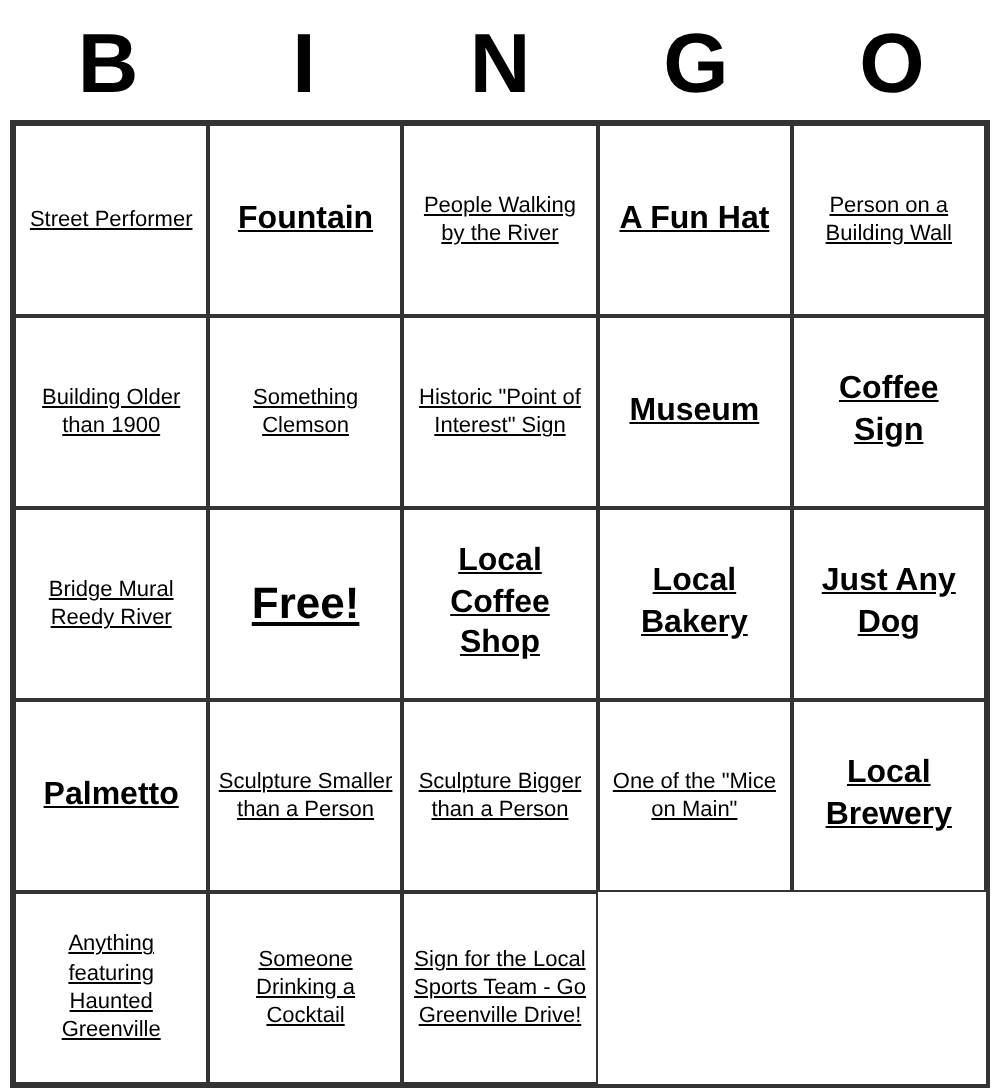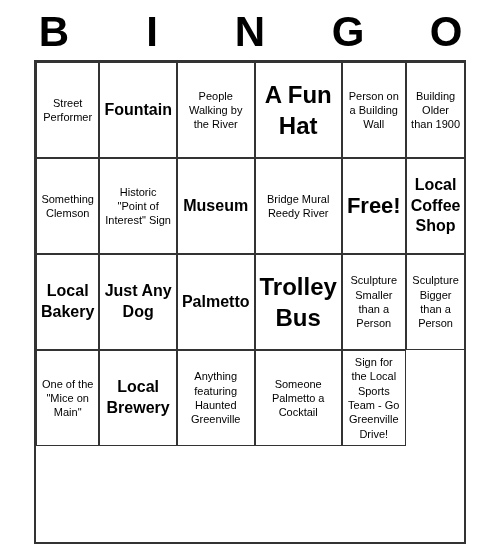--- a/index.html
+++ b/index.html
@@ -25,39 +25,40 @@
     }
     .bingo-letter {
       width: 88px;
       text-align: center;
       font-size: 42px;
       font-weight: bold;
       font-family: Arial, sans-serif;
     }
     .bingo-grid {
       display: grid;
-      grid-template-columns: repeat(6, 1fr);
+      grid-template-columns: repeat(5, 1fr);
       grid-template-rows: repeat(5, 1fr);
-      width: 432px;
+      width: 490px;
       height: 488px;
       border: 2px solid #333;
+      text-decoration: underline;
     }
     .bingo-cell {
       border: 1px solid #333;
       display: flex;
       align-items: center;
       justify-content: center;
       text-align: center;
       padding: 4px;
       font-size: 11px;
       line-height: 1.3;
       font-family: Arial, sans-serif;
     }
     .bingo-cell.large-text {
-      font-size: 24px;
+      font-size: 16px;
       font-weight: bold;
       text-align: center;
     }
     .bingo-cell.medium-text {
       font-size: 16px;
       font-weight: bold;
       text-align: center;
     }
     .bingo-cell.free {
       font-size: 22px;
@@ -78,27 +79,27 @@
 <div class="bingo-grid">
 <div class="bingo-cell">Street Performer</div>
     <div class="bingo-cell medium-text">Fountain</div>
     <div class="bingo-cell">People Walking by the River</div>
     <div class="bingo-cell large-text">A Fun Hat</div>
     <div class="bingo-cell">Person on a Building Wall</div>
     <div class="bingo-cell">Building Older than 1900</div>
     <div class="bingo-cell">Something Clemson</div>
     <div class="bingo-cell">Historic "Point of Interest" Sign</div>
     <div class="bingo-cell medium-text">Museum</div>
+    <div class="bingo-cell large-text">Coffee Sign</div>
     <div class="bingo-cell">Bridge Mural Reedy River</div>
     <div class="bingo-cell free">Free!</div>
     <div class="bingo-cell medium-text">Local Coffee Shop</div>
     <div class="bingo-cell medium-text">Local Bakery</div>
     <div class="bingo-cell medium-text">Just Any Dog</div>
     <div class="bingo-cell medium-text">Palmetto</div>
-    <div class="bingo-cell large-text">Trolley Bus</div>
     <div class="bingo-cell">Sculpture Smaller than a Person</div>
     <div class="bingo-cell">Sculpture Bigger than a Person</div>
     <div class="bingo-cell">One of the "Mice on Main"</div>
     <div class="bingo-cell medium-text">Local Brewery</div>
     <div class="bingo-cell">Anything featuring Haunted Greenville</div>
-    <div class="bingo-cell">Someone Palmetto a Cocktail</div>
+    <div class="bingo-cell">Someone Drinking a Cocktail</div>
     <div class="bingo-cell">Sign for the Local Sports Team - Go Greenville Drive!</div>
   </div>
 
 </body></html>

